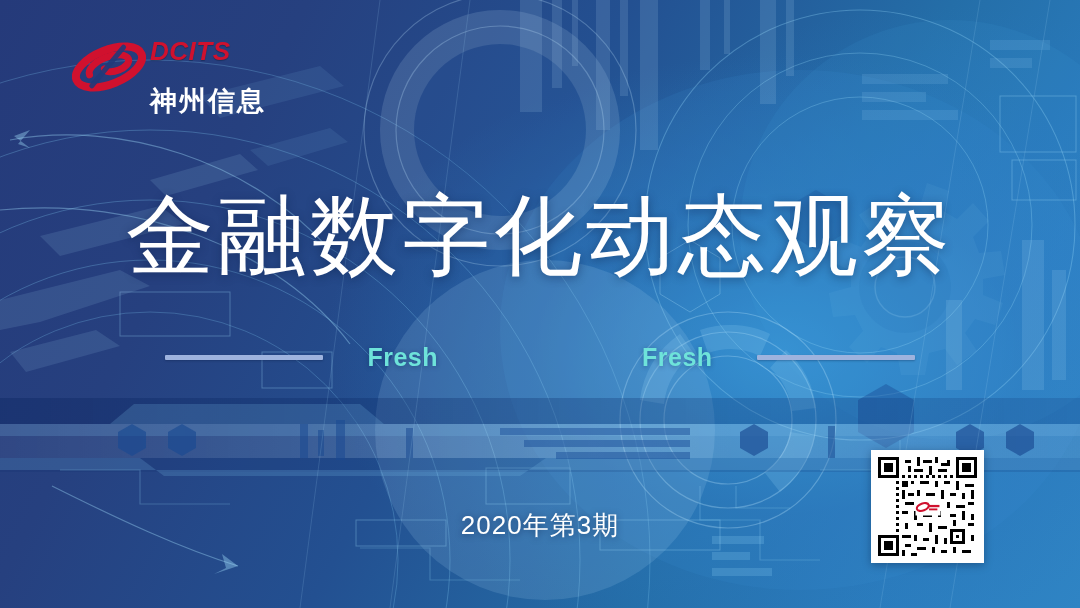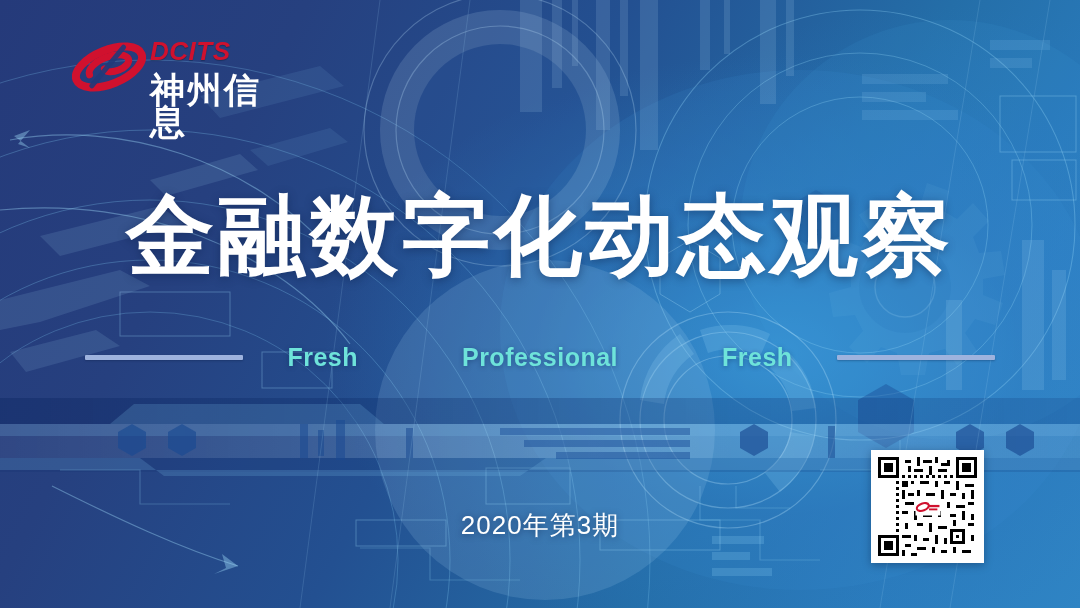--- a/index.html
+++ b/index.html
@@ -29,29 +29,29 @@
     width:210px; height:78px;
   }
   #logo-mark { position:absolute; left:0; top:2px; width:74px; height:66px; }
   #logo-text { position:absolute; left:78px; top:0px; width:132px; height:76px; }
   .logo-word {
     font-size:26px; font-weight:bold; font-style:italic;
     color:#d0112e; letter-spacing:0.5px; line-height:38px;
     text-shadow:0 1px 1px rgba(0,0,0,0.25);
   }
   .logo-cn {
-    font-size:35px; font-weight:bold; color:#ffffff;
-    letter-spacing:2px; line-height:32px; margin-top:4px;
+    font-size:27px; font-weight:bold; color:#ffffff;
+    letter-spacing:2px; line-height:32px; margin-top:15px;
   }
 
   
   #title {
     position:absolute; left:0; right:0; top:186px;
     text-align:center;
-    font-size:88px; font-weight:bold; color:#ffffff;
+    font-size:88px; font-weight:normal; color:#ffffff;
     letter-spacing:4px; line-height:100px;
     text-shadow:0 2px 10px rgba(10,30,70,0.45);
     white-space:nowrap;
   }
 
   
   #tagline {
     position:absolute; left:0; right:0; top:340px;
     height:34px;
     display:flex; align-items:center; justify-content:center;
@@ -303,21 +303,20 @@
       <div class="logo-cn">神州信息</div>
     </div>
   </div>
 
   <div id="title">金融数字化动态观察</div>
 
   <div id="tagline">
     <span class="rule left"></span>
     <span class="tag-word">Fresh</span>
     <span class="tag-gap"></span>
-    <span class="tag-word">Professional</span>
     <span class="tag-gap"></span>
     <span class="tag-word">Fresh</span>
     <span class="rule right"></span>
   </div>
 
   <div id="issue">2020年第3期</div>
 
   <div id="qr">
     <svg viewBox="0 0 33 33" shape-rendering="crispEdges" aria-hidden="true">
       <rect width="33" height="33" fill="#ffffff"></rect>

